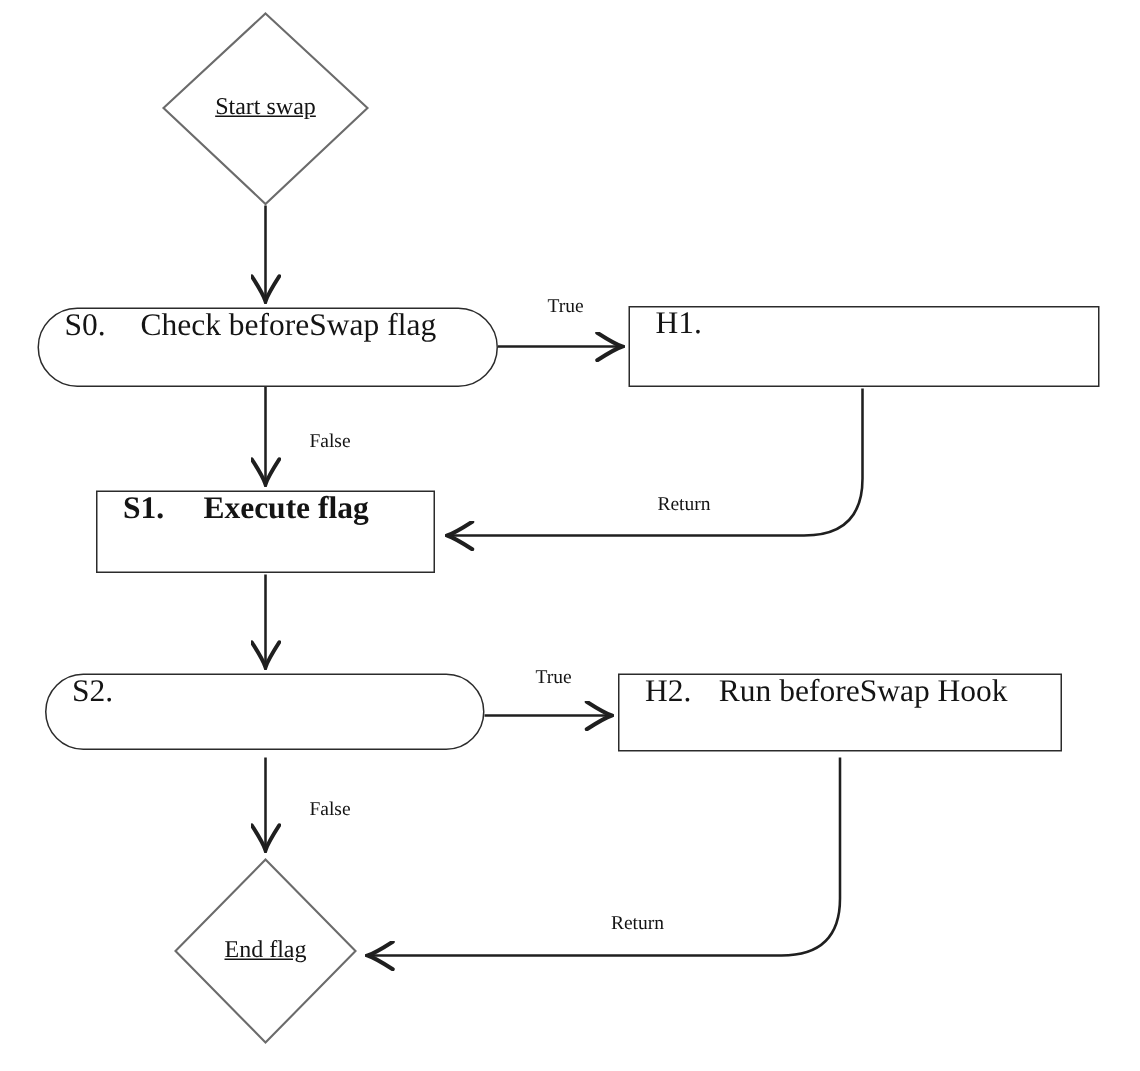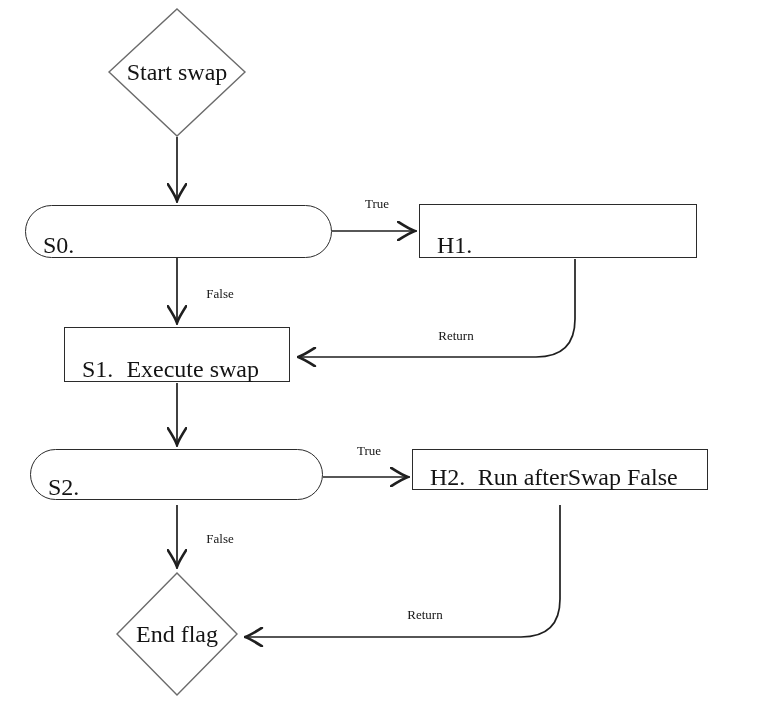--- a/index.html
+++ b/index.html
@@ -34,37 +34,38 @@
     stroke-linecap: round;
   }
   .diamond {
     stroke: var(--diamond-stroke, #6b6b6b);
     stroke-width: 1.4;
     fill: #ffffff;
   }
   .node {
     position: absolute;
     display: flex;
-    align-items: flex-end;
+    align-items: flex-start;
     box-sizing: border-box;
     padding: 0 17px;
     background: #ffffff;
     border: 1.6px solid var(--box-stroke, #2b2b2b);
-    font-size: 24px;
+    font-size: 21px;
     line-height: 1;
     white-space: nowrap;
   }
   .stadium { border-radius: 28px; }
   .node-id { flex: 0 0 auto; }
   .node-label { flex: 1 1 auto; text-align: center; }
   .diamond-label {
     position: absolute;
     transform: translate(-50%, -50%);
-    font-size: 24px;
+    font-size: 16px;
     white-space: nowrap;
+    text-decoration: underline;
   }
   .edge-label {
     position: absolute;
     transform: translate(-50%, -50%);
     font-size: 13px;
     white-space: nowrap;
     background: transparent;
   }
 </style>
 </head>
@@ -90,38 +91,39 @@
     <path class="edge" d="M323,477 L407,477" marker-end="url(#arrow)"></path>
     <path class="edge" d="M177,505 L177,566" marker-end="url(#arrow)"></path>
     <path class="edge" d="M560,505 L560,599 Q560,637 521,637 L246,637" marker-end="url(#arrow)"></path>
   </svg>
 
   <div class="diamond-label" style="left:177px; top:72px;">Start swap</div>
   <div class="diamond-label" style="left:177px; top:634px;">End flag</div>
 
   <div class="node stadium" style="left:25px; top:205px; width:307px; height:53px;">
     <span class="node-id">S0.</span>
+    <span class="node-label">Check beforeSwap flag</span>
   </div>
 
-  <div class="node" style="left:419px; top:204px; width:278px; height:54px;">
+  <div class="node" style="left:419px; top:204px; width:314px; height:54px;">
     <span class="node-id">H1.</span>
   </div>
 
-  <div class="node" style="left:64px; top:327px; width:226px; height:55px;">
+  <div class="node" style="left:64px; top:327px; width:226px; height:55px;font-weight:bold;">
     <span class="node-id">S1.</span>
-    <span class="node-label">Execute swap</span>
+    <span class="node-label">Execute flag</span>
   </div>
 
   <div class="node stadium" style="left:30px; top:449px; width:293px; height:51px;">
     <span class="node-id">S2.</span>
   </div>
 
-  <div class="node" style="left:412px; top:449px; width:296px; height:41px;">
+  <div class="node" style="left:412px; top:449px; width:296px; height:52px;">
     <span class="node-id">H2.</span>
-    <span class="node-label">Run afterSwap False</span>
+    <span class="node-label">Run beforeSwap Hook</span>
   </div>
 
   <div class="edge-label" style="left:377px; top:204px;">True</div>
   <div class="edge-label" style="left:220px; top:294px;">False</div>
   <div class="edge-label" style="left:456px; top:336px;">Return</div>
   <div class="edge-label" style="left:369px; top:451px;">True</div>
   <div class="edge-label" style="left:220px; top:539px;">False</div>
   <div class="edge-label" style="left:425px; top:615px;">Return</div>
 
 </div>

